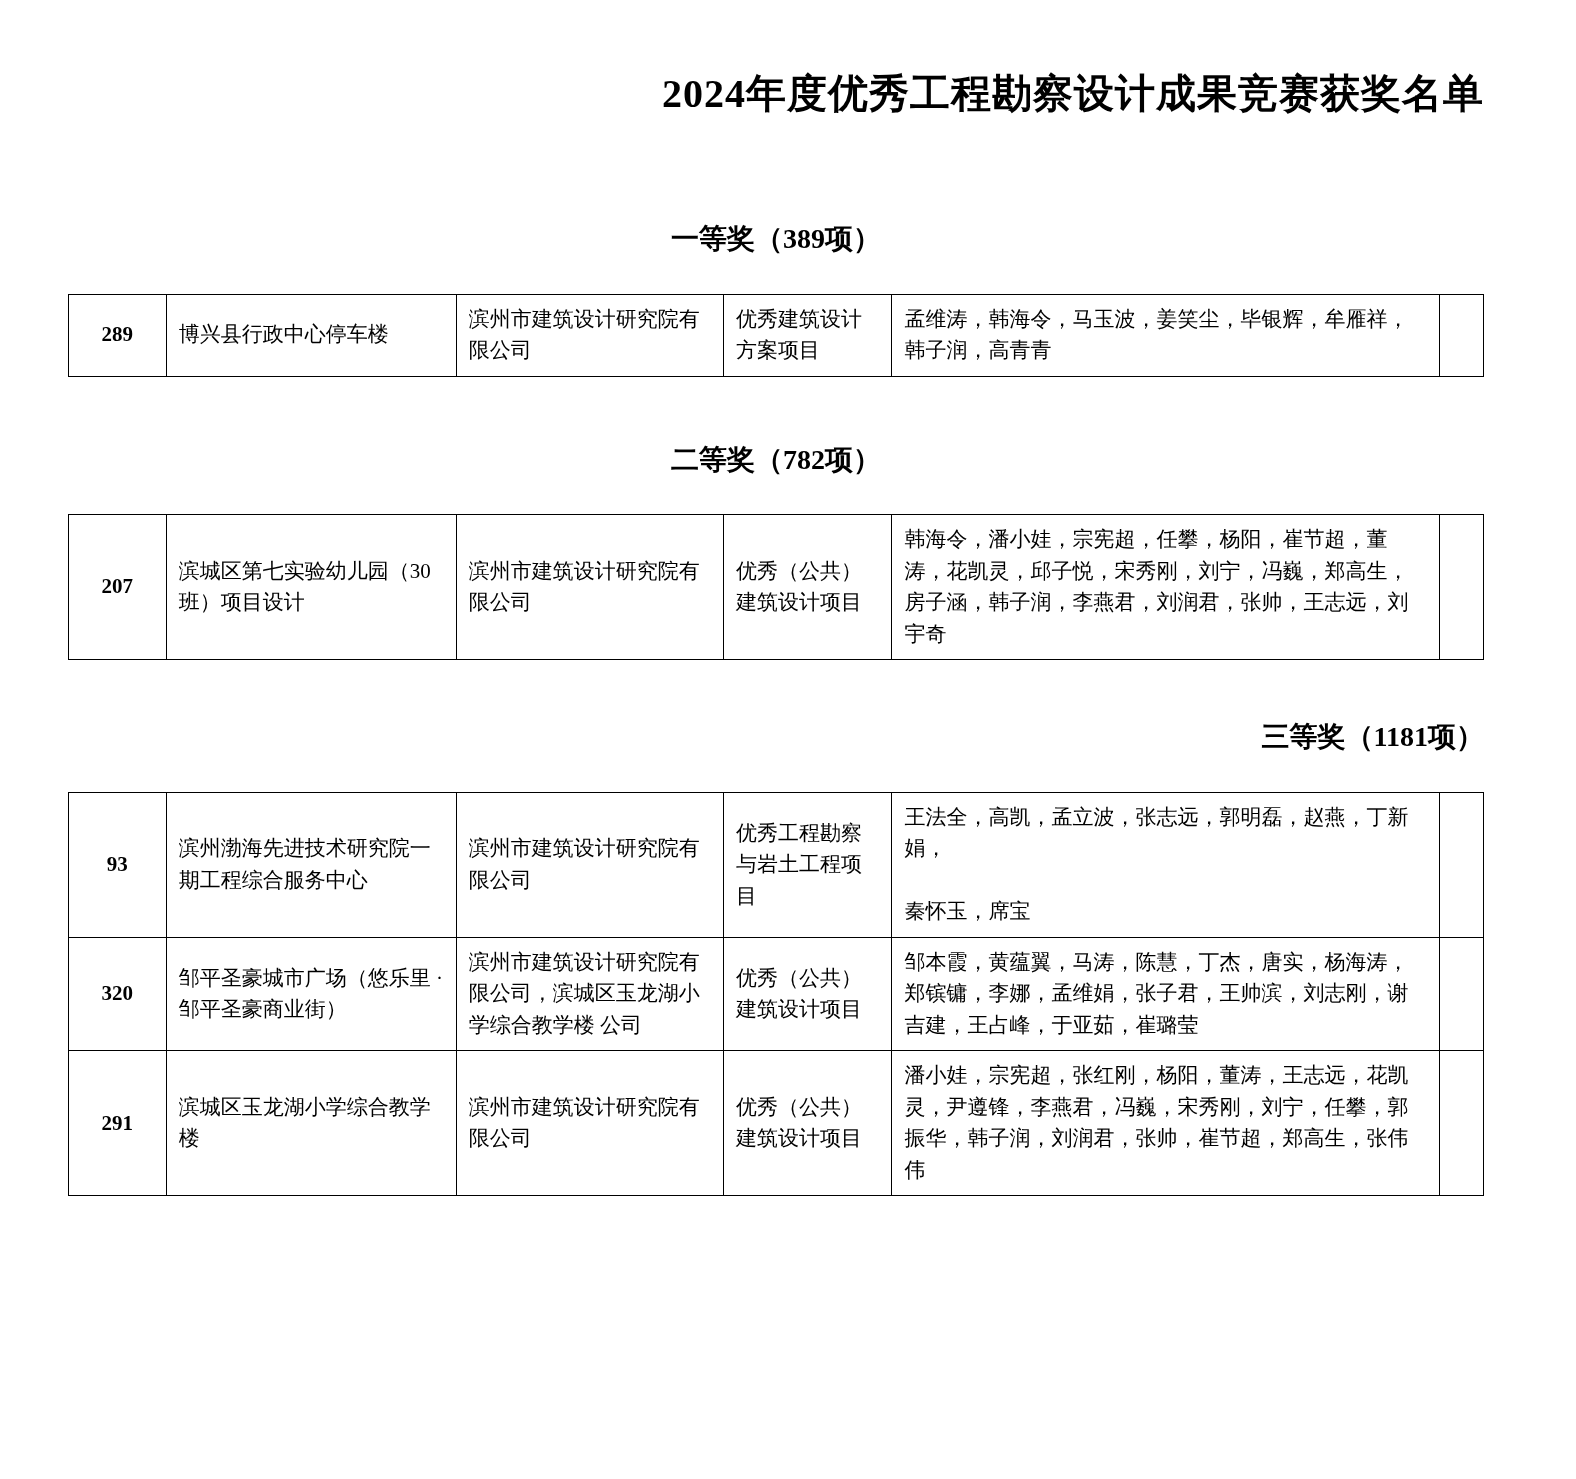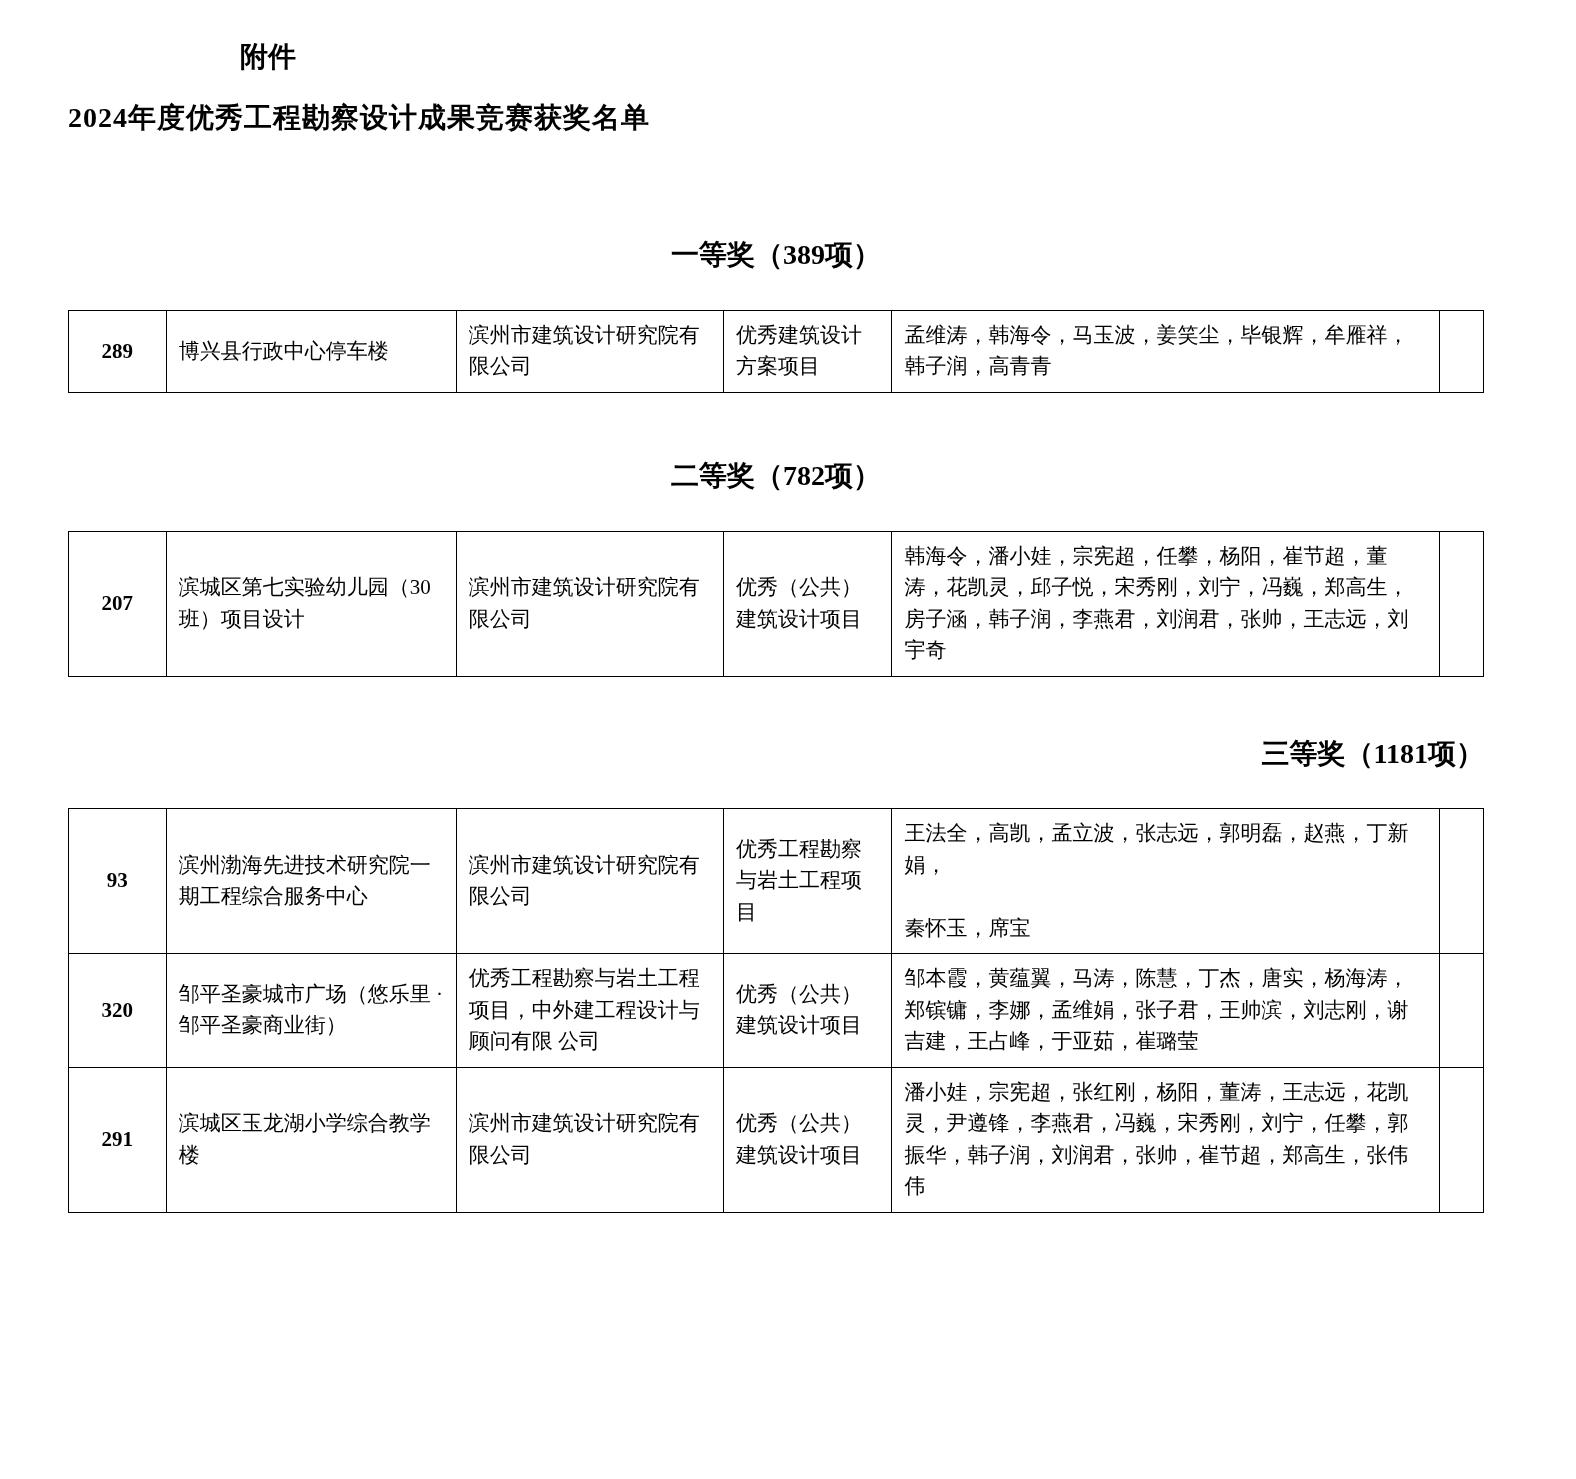--- a/index.html
+++ b/index.html
@@ -17,22 +17,22 @@
     background: #ffffff;
   }
   .attachment-label {
     margin-left: 172px;
     font-size: 28px;
     font-weight: bold;
     line-height: 1.1;
   }
   .doc-title {
     margin-top: 28px;
-    text-align: left;
-    font-size: 28px;
+    text-align: right;
+    font-size: 40px;
     font-weight: bold;
     letter-spacing: 1px;
     line-height: 1.2;
   }
   .section-heading {
     text-align: center;
     font-size: 28px;
     font-weight: bold;
     line-height: 1.2;
   }
@@ -61,21 +61,20 @@
   col.w2 { width: 18.9%; }
   col.w3 { width: 11.9%; }
   col.w4 { width: 38.7%; }
   col.w5 { width: 3.1%; }
 </style>
 </head>
 <body>
 
 <div class="page">
 
-  <div class="attachment-label">附件</div>
 
   <h1 class="doc-title">2024年度优秀工程勘察设计成果竞赛获奖名单</h1>
 
   <div>
     <div class="section-heading first">一等奖（389项）</div>
     <table class="awards">
       <colgroup>
         <col class="w0">
           <col class="w1">
           <col class="w2">
@@ -138,21 +137,21 @@
             <td class="c2">滨州市建筑设计研究院有限公司</td>
             <td class="c3">优秀工程勘察与岩土工程项目</td>
             <td class="c4">王法全，高凯，孟立波，张志远，郭明磊，赵燕，丁新娟，
 
 秦怀玉，席宝</td>
             <td class="c5"></td>
           </tr>
           <tr>
             <td class="c0">320</td>
             <td class="c1">邹平圣豪城市广场（悠乐里 ·邹平圣豪商业街）</td>
-            <td class="c2">优秀工程勘察与岩土工程项目，中外建工程设计与顾问有限 公司</td>
+            <td class="c2">滨州市建筑设计研究院有限公司，滨城区玉龙湖小学综合教学楼 公司</td>
             <td class="c3">优秀（公共）建筑设计项目</td>
             <td class="c4">邹本霞，黄蕴翼，马涛，陈慧，丁杰，唐实，杨海涛，郑镔镛，李娜，孟维娟，张子君，王帅滨，刘志刚，谢吉建，王占峰，于亚茹，崔璐莹</td>
             <td class="c5"></td>
           </tr>
           <tr>
             <td class="c0">291</td>
             <td class="c1">滨城区玉龙湖小学综合教学楼</td>
             <td class="c2">滨州市建筑设计研究院有限公司</td>
             <td class="c3">优秀（公共）建筑设计项目</td>
             <td class="c4">潘小娃，宗宪超，张红刚，杨阳，董涛，王志远，花凯灵，尹遵锋，李燕君，冯巍，宋秀刚，刘宁，任攀，郭振华，韩子润，刘润君，张帅，崔节超，郑高生，张伟伟</td>

